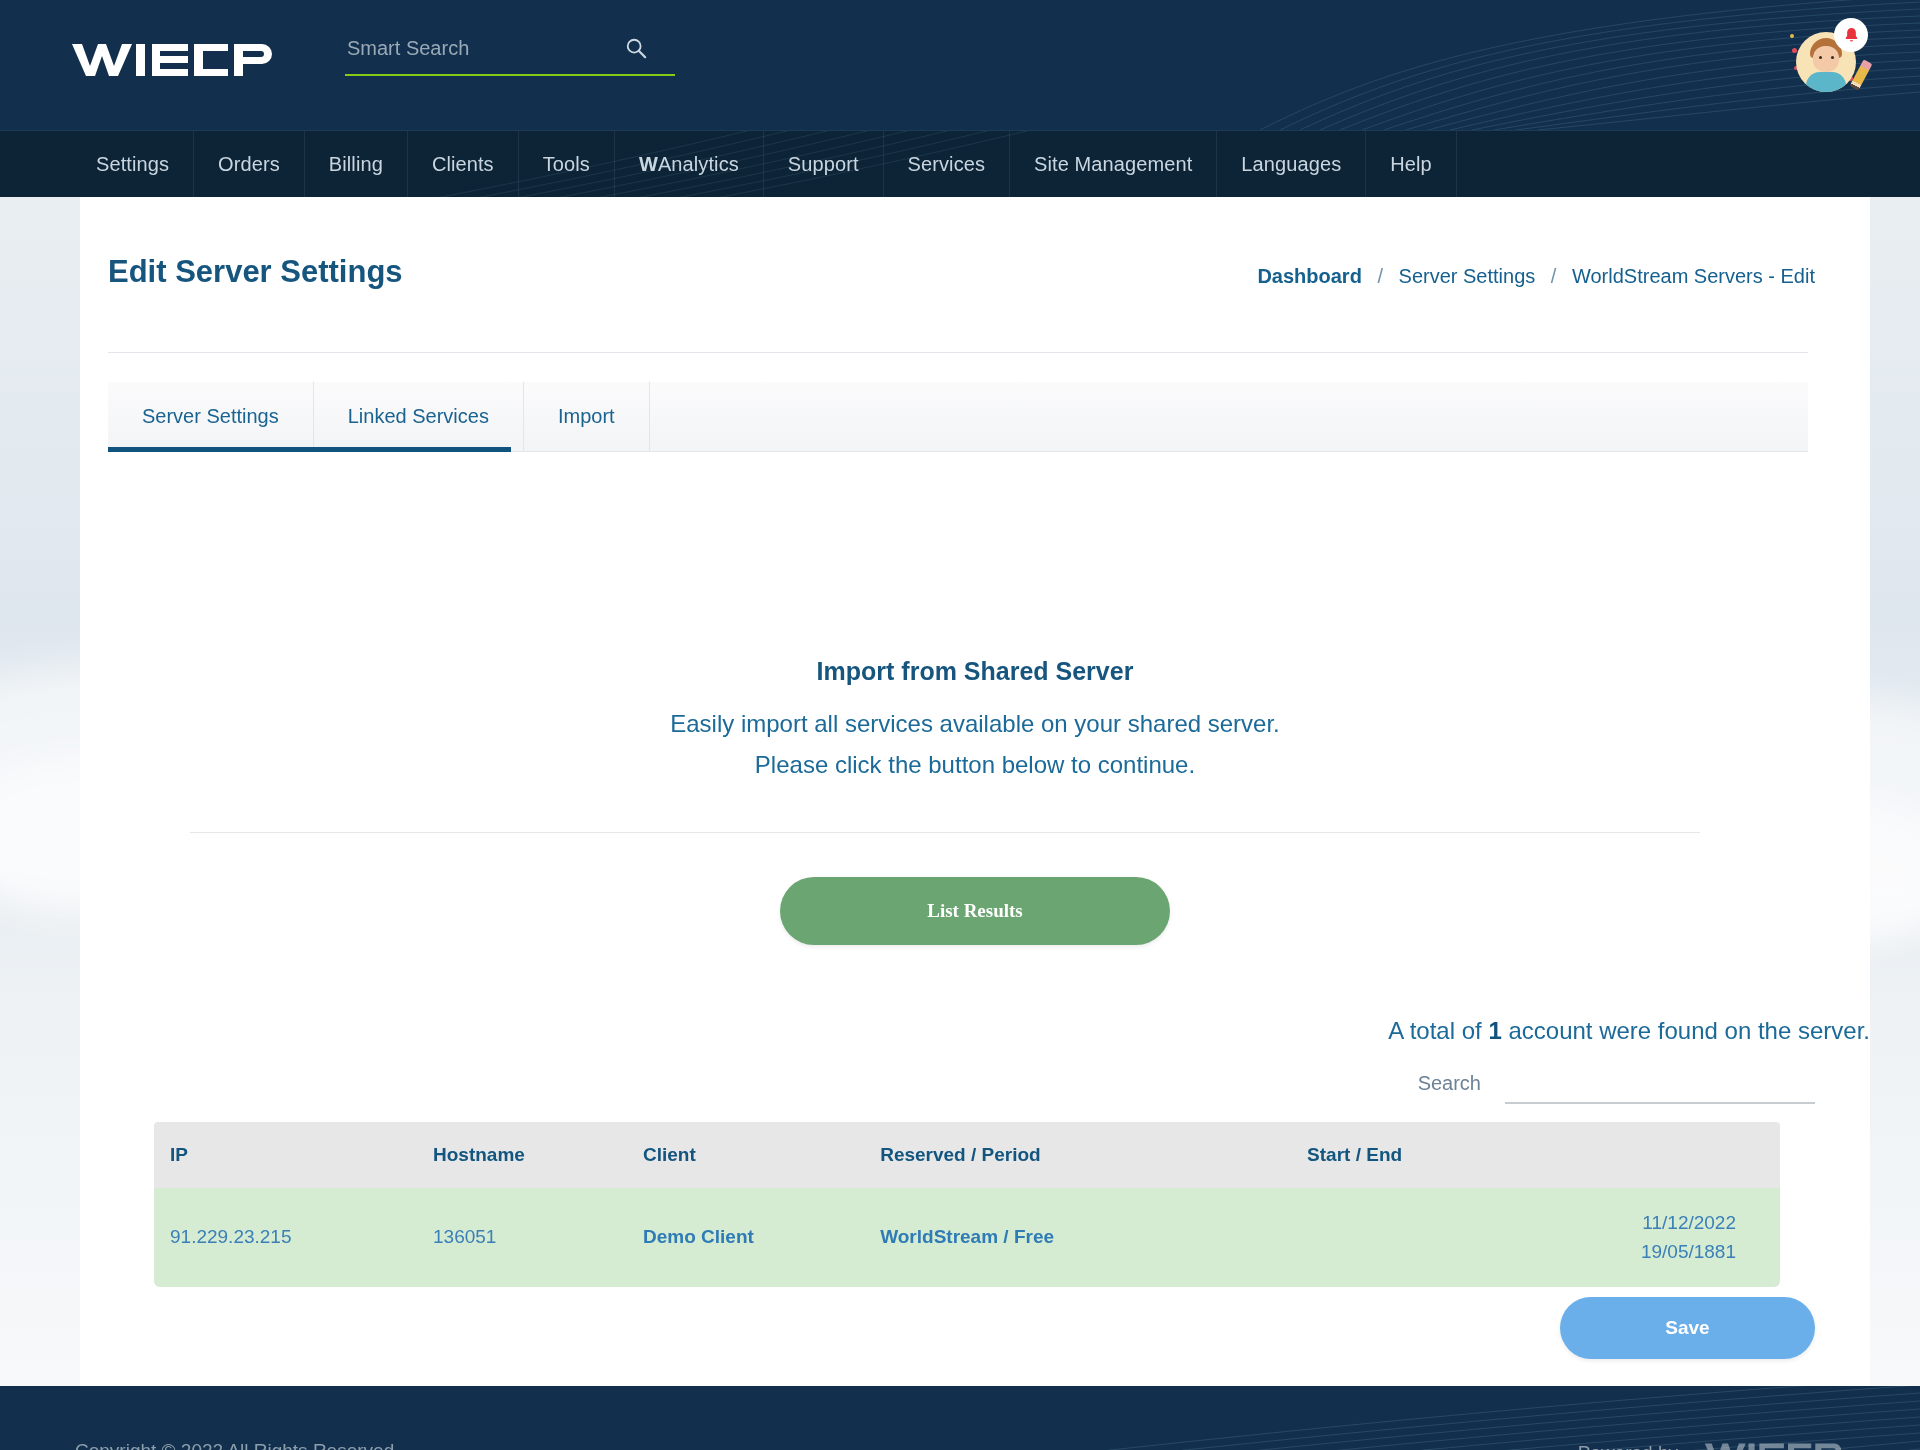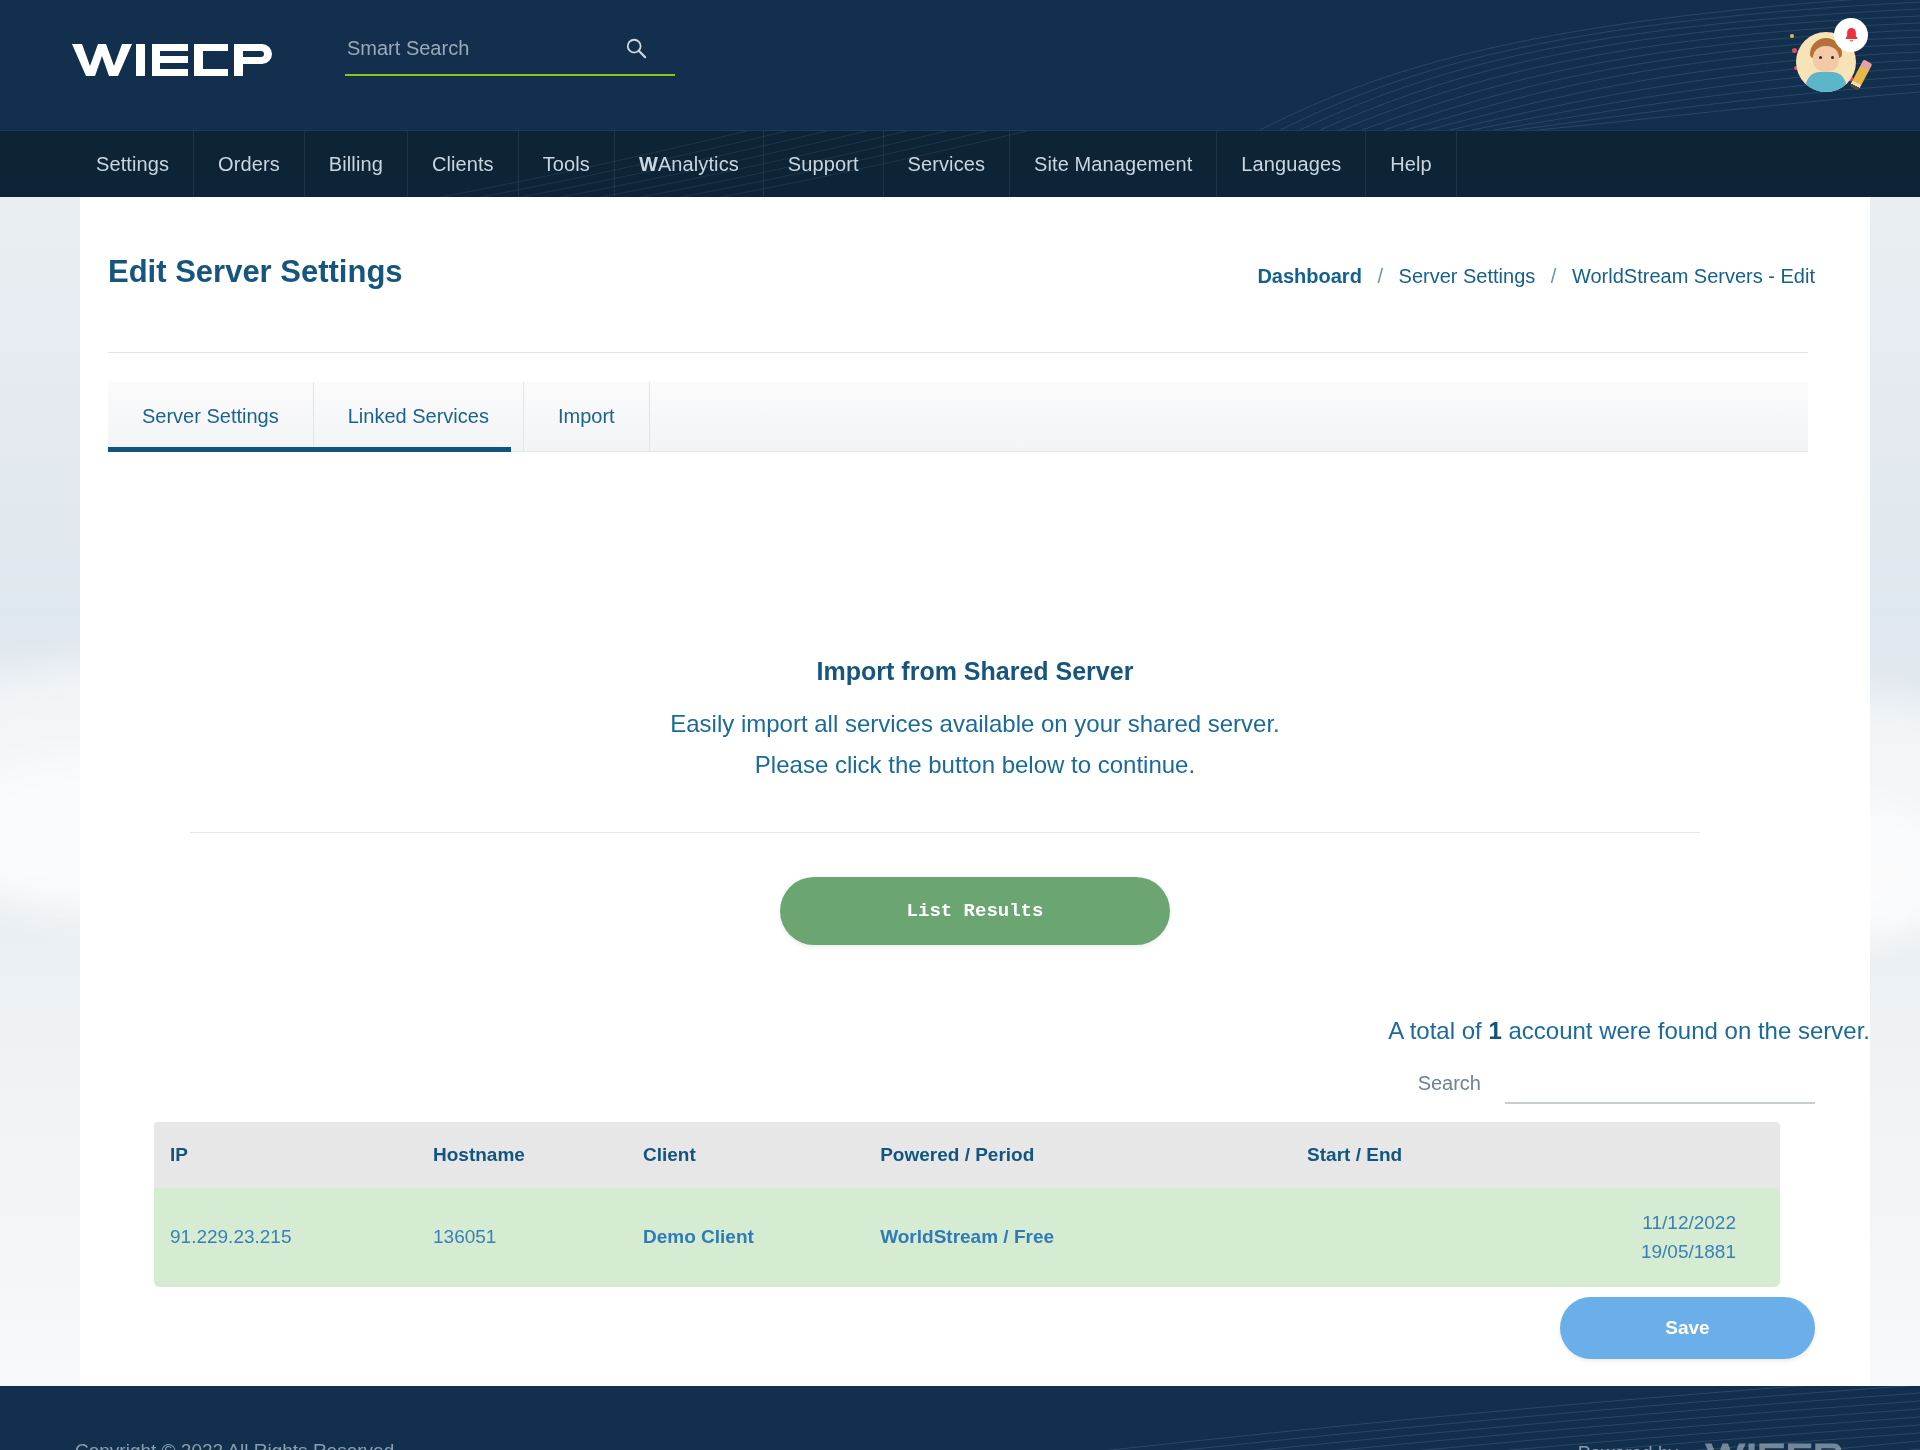--- a/index.html
+++ b/index.html
@@ -213,21 +213,21 @@
   }
 
   .btn-list {
     position: absolute;
     left: 50%; top: 680px;
     transform: translateX(-50%);
     width: 390px; height: 68px;
     border: none; border-radius: 34px;
     background: #6ba572;
     color: #ffffff;
-    font-family: Liberation Mono, monospace;
+    font-family: Liberation Serif, serif;
     font-size: 19px; font-weight: bold;
     cursor: pointer;
     box-shadow: 0 2px 4px rgba(0,0,0,0.08);
   }
 
   .total-text {
     position: absolute;
     left: 0; right: 0; top: 820px;
     text-align: right;
     font-size: 24px;
@@ -495,21 +495,21 @@
         <span class="tbl-search-label">Search</span>
         <input class="tbl-search-input" type="text" value="" style="">
       </div>
 
       <table class="tbl">
         <thead>
           <tr>
             <th class="col-ip">IP</th>
             <th class="col-hostname">Hostname</th>
             <th class="col-client">Client</th>
-            <th class="col-package">Powered / Period</th>
+            <th class="col-package">Reserved / Period</th>
             <th class="col-dates">Start / End</th>
           </tr>
         </thead>
         <tbody>
           <tr>
             <td class="col-ip">91.229.23.215</td>
             <td class="col-hostname">136051</td>
             <td class="col-client bold">Demo Client</td>
             <td class="col-package bold">WorldStream / Free</td>
             <td class="col-dates">

